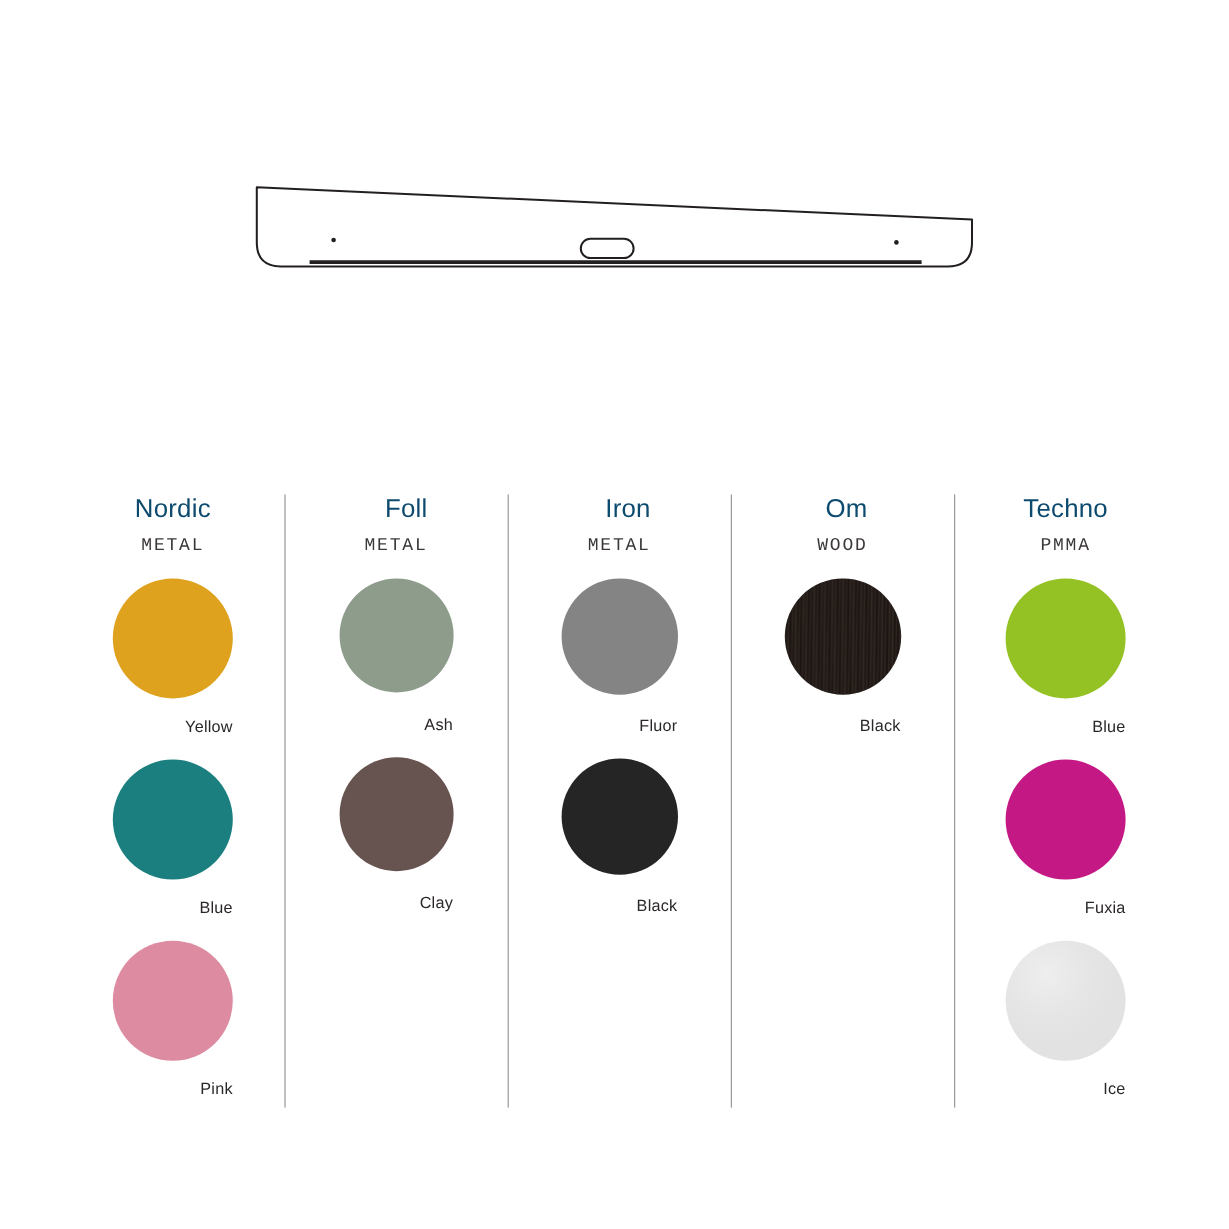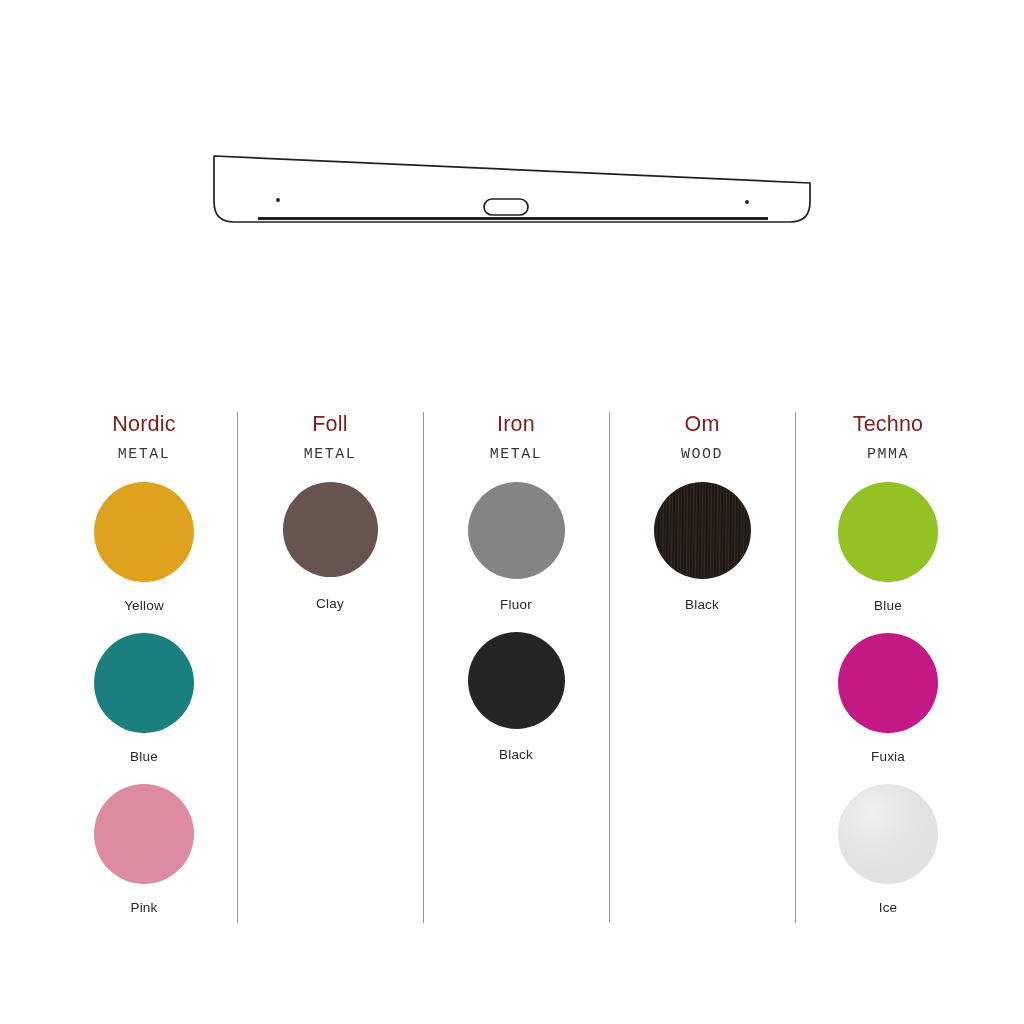--- a/index.html
+++ b/index.html
@@ -52,43 +52,44 @@
     background: #9b9699;
   }
 
   .column-header {
     text-align: center;
     margin-top: 6px;
   }
   .column-title {
     font-size: 21.5px;
     line-height: 25px;
-    color: #7f1d1d;
+    color: #0c4a6e;
     letter-spacing: 0.2px;
     font-weight: 400;
+    text-align: right;
   }
   .column-material {
     font-size: 15px;
     line-height: 12px;
     letter-spacing: 1.5px;
     color: #3b3738;
     margin-top: 12px;
     font-family: Liberation Mono, monospace;
   }
 
   .swatch-list {
     margin-top: 21px;
     display: flex;
     flex-direction: column;
     align-items: center;
   }
   .swatch-item {
     display: flex;
     flex-direction: column;
-    align-items: center;
+    align-items: flex-end;
     margin-bottom: 19px;
   }
   .swatch-disc {
     width: 100px;
     height: 100px;
     border-radius: 50%;
     position: relative;
     overflow: hidden;
   }
   .swatch-label {
@@ -200,20 +201,24 @@
     </div>
   </div>
 
   <div class="finish-column" data-col="1">
     <div class="column-header">
       <div class="column-title">Foll</div>
       <div class="column-material">METAL</div>
     </div>
     <div class="swatch-list">
       <div class="swatch-item">
+        <div class="swatch-disc" style="background:#8d9c8b"></div>
+        <div class="swatch-label">Ash</div>
+      </div>
+      <div class="swatch-item">
         <div class="swatch-disc" style="background:#675350"></div>
         <div class="swatch-label">Clay</div>
       </div>
     </div>
   </div>
 
   <div class="finish-column" data-col="2">
     <div class="column-header">
       <div class="column-title">Iron</div>
       <div class="column-material">METAL</div>

